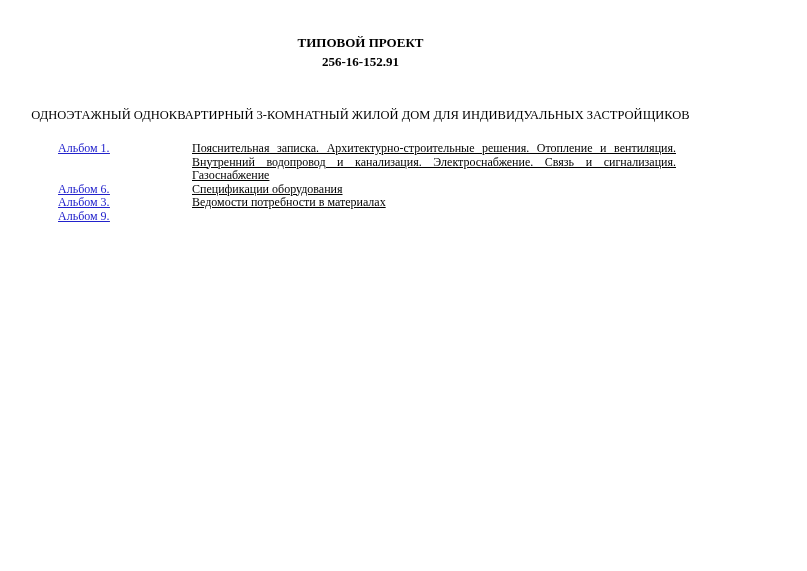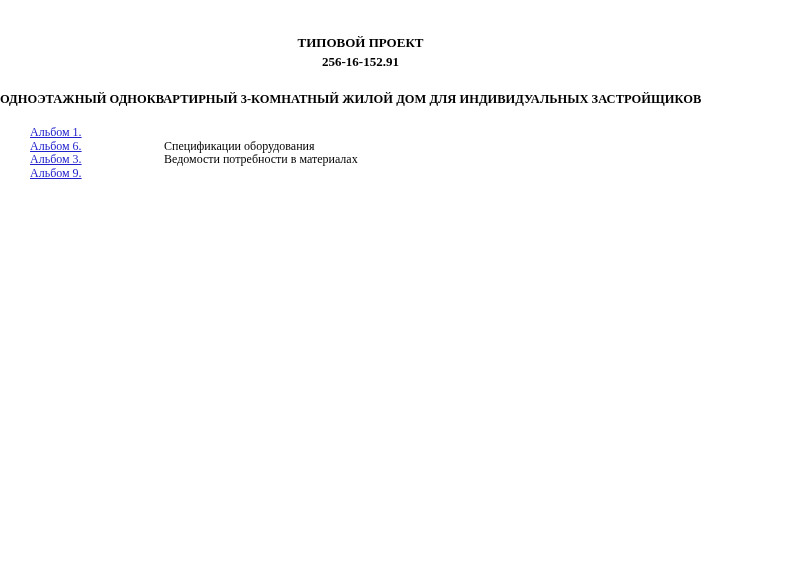--- a/index.html
+++ b/index.html
@@ -23,30 +23,32 @@
   .title-block {
     text-align: center;
     font-weight: bold;
     font-size: 13px;
     line-height: 19px;
   }
   .title-line {
     white-space: nowrap;
   }
   .heading {
-    margin-top: 19px;
-    font-weight: bold;
+    margin-top: 35px;
+    text-align: center;
+    font-weight: normal;
     font-size: 12.5px;
     line-height: 19px;
     white-space: nowrap;
   }
   .albums {
-    margin: 17px 45px 0 30px;
+    margin: 17px 45px 0 58px;
     font-size: 12px;
     line-height: 13.5px;
+    text-decoration: underline;
   }
   .album-row {
     display: flex;
     align-items: flex-start;
   }
   .album-label-col {
     width: 134px;
     flex: 0 0 134px;
   }
   .album-link {
@@ -71,20 +73,21 @@
   </div>
 
   <div class="heading">ОДНОЭТАЖНЫЙ ОДНОКВАРТИРНЫЙ 3-КОМНАТНЫЙ ЖИЛОЙ ДОМ ДЛЯ ИНДИВИДУАЛЬНЫХ ЗАСТРОЙЩИКОВ</div>
 
   <div class="albums">
 
     <div class="album-row">
       <div class="album-label-col">
         <a class="album-link">Альбом 1.</a>
       </div>
+      <div class="album-desc">Пояснительная записка. Архитектурно-строительные решения. Отопление и вентиляция. Внутренний водопровод и канализация. Электроснабжение. Связь и сигнализация. Газоснабжение</div>
     </div>
 
     <div class="album-row">
       <div class="album-label-col">
         <a class="album-link">Альбом 6.</a>
       </div>
       <div class="album-desc">Спецификации оборудования</div>
     </div>
 
     <div class="album-row">

